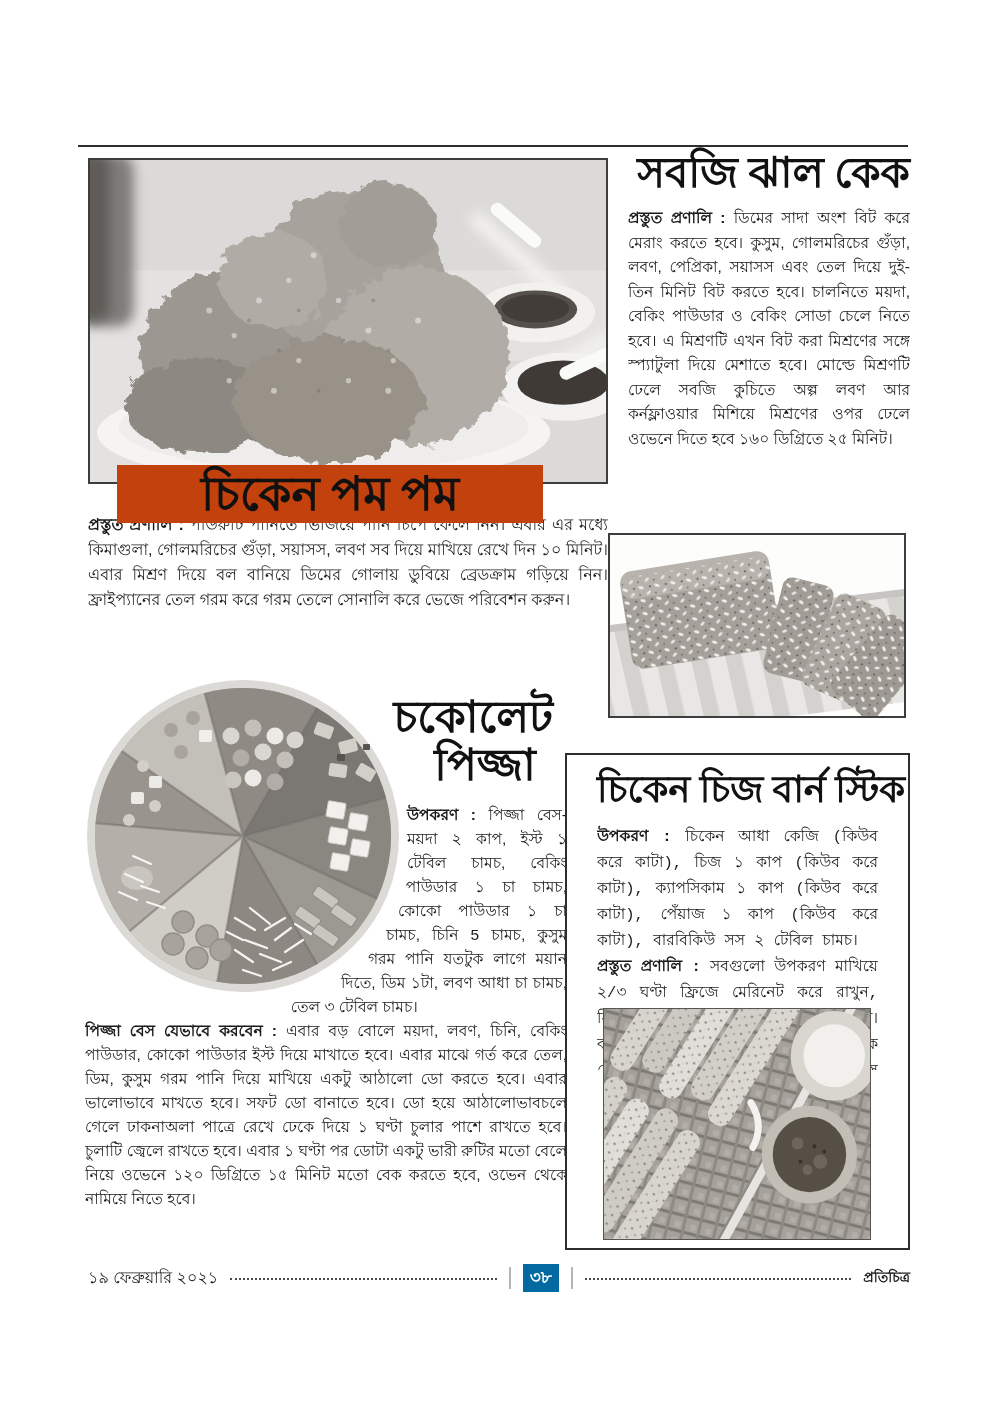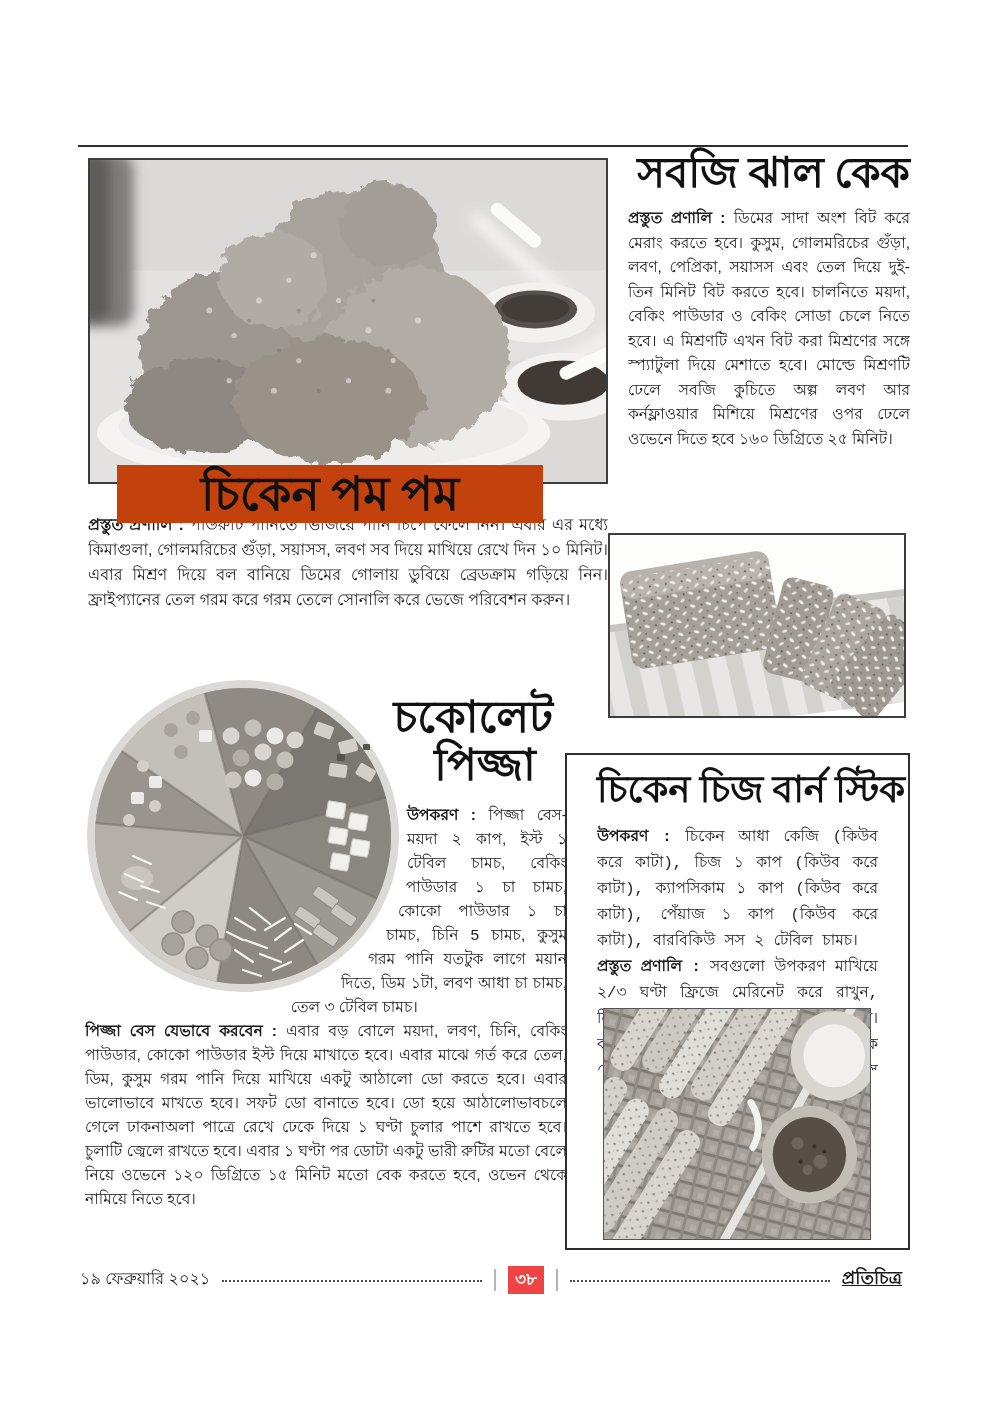--- a/index.html
+++ b/index.html
@@ -26,27 +26,27 @@
   .pizza-float svg{display:block;width:100%;height:100%;}
   .pizza-title{font-size:44px;text-align:center;line-height:1.08;padding-top:18px;margin-bottom:14px;}
   .pizza-title span{display:block;}
   .pizza-sec p.para{font-size:15.5px;line-height:24px;}
   .burn-box{position:absolute;left:565px;top:753px;width:345px;height:497px;border:2px solid #2e2e2e;
             box-sizing:border-box;padding:6px 30px;overflow:hidden;}
   .burn-box h2{font-size:37px;text-align:center;line-height:1.15;margin:8px 0 12px;white-space:nowrap;}
   .burn-text{height:246px;overflow:hidden;}
   .burn-box p.para{font-size:15.5px;line-height:26px;font-family:Liberation Mono, monospace;}
   #stick-photo{left:603px;top:1008px;width:268px;height:232px;border-width:1px;border-color:#555;}
-  .footer{position:absolute;left:80px;top:1264px;width:822px;display:flex;align-items:center;gap:12px;}
+  .footer{position:absolute;left:88px;top:1264px;width:822px;display:flex;align-items:center;gap:12px;}
   .f-date{font-size:16px;white-space:nowrap;}
   .leader{flex:1;height:0;border-bottom:2px dotted #4a4a4a;margin-top:2px;}
   .vbar{width:2px;height:22px;background:#b5b5b5;}
-  .pgnum{min-width:36px;height:28px;background:#ef4444;color:#fff;display:flex;align-items:center;
+  .pgnum{min-width:36px;height:28px;background:#0369a1;color:#fff;display:flex;align-items:center;
          justify-content:center;font-size:17px;font-weight:700;}
-  .mag{font-weight:700;font-size:18px;white-space:nowrap;text-decoration:underline;}
+  .mag{font-weight:700;font-size:14px;white-space:nowrap;}
 </style>
 </head>
 <body>
 
 <div class="page">
 
   <div class="rule-top"></div>
 
   <div class="photo" id="chicken-photo">
     <svg viewBox="0 0 519 321" preserveAspectRatio="none">

